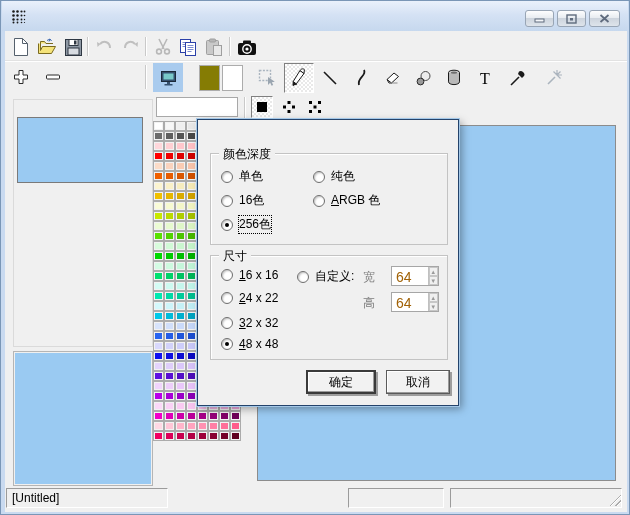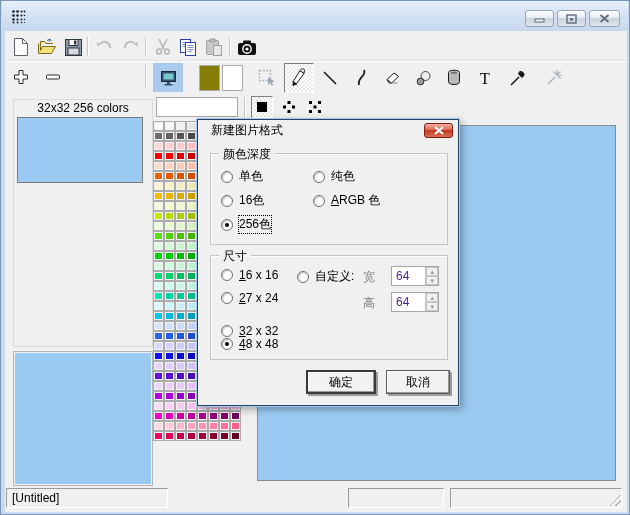--- a/index.html
+++ b/index.html
@@ -73,21 +73,21 @@
   .radio{
     width:12px; height:12px; border-radius:50%; background:#FFFFFF;
     border:1px solid #6E6E6E; box-shadow:inset 1px 1px 2px rgba(0,0,0,.25); flex:0 0 auto;
     position:relative;
   }
   .radio.sel::after{ content:""; position:absolute; left:3px; top:3px; width:4px; height:4px; border-radius:50%; background:#000; }
   .rlabel .u{ text-decoration:underline; }
   .rlabel.focus{ outline:1px dotted #000; }
   .gray{ color:#7E7E7E; }
   .spinner{ position:absolute; width:48px; height:20px; border:1px solid #A6A6A6; background:#FFFFFF; display:flex; }
-  .spinner .val{ flex:1; font-size:12px; color:#4c1d95; padding:2px 16px 0 4px; }
+  .spinner .val{ flex:1; font-size:14px; color:#a16207; padding:2px 16px 0 4px; }
   .spinner .arrows{ width:15px; display:flex; flex-direction:column; border-left:1px solid #C0C0C0; }
   .spinner .arrows span{ flex:1; background:#F0F0F0; border:1px solid #C7C7C7; display:flex; align-items:center; justify-content:center; font-size:6px; color:#9A9A9A; line-height:0; }
   .dlg-btn{
     position:absolute; height:24px; background:#F2F2F2; font-size:12px; color:#000;
     border:1px solid #5A5A5A; box-shadow:inset -1px -1px 0 #9A9A9A, inset 1px 1px 0 #FFFFFF, 2px 2px 0 rgba(90,90,90,.55);
     display:flex; align-items:center; justify-content:center;
   }
   .dlg-btn.default{ border:2px solid #3A3A3A; }
 
   .statusbar{ position:absolute; left:0; right:0; top:457px; height:22px; }
@@ -320,21 +320,20 @@
       <svg width="12" height="12" viewBox="0 0 12 12">
           <rect x="0" y="0" width="3" height="3" fill="#000"></rect>
           <rect x="9" y="0" width="3" height="3" fill="#000"></rect>
           <rect x="4.5" y="4.5" width="3" height="3" fill="#000"></rect>
           <rect x="0" y="9" width="3" height="3" fill="#000"></rect>
           <rect x="9" y="9" width="3" height="3" fill="#000"></rect>
         </svg>
     </div>
 
     <div class="left-panel">
-      <span class="hdr">32x32 256 colors</span>
       <div class="img-item" style="background: rgb(154, 202, 242);"></div>
     </div>
 
     <div class="preview-panel">
       <div class="fill" style="background: rgb(154, 202, 242);"></div>
     </div>
 
     <div class="palette" id="palette">
         <div class="pcell" style="background: rgb(255, 255, 255);"></div>
         <div class="pcell" style="background: rgb(247, 247, 247);"></div>
@@ -590,28 +589,20 @@
         <div class="pcell" style="background: rgb(178, 0, 69);"></div>
         <div class="pcell" style="background: rgb(158, 0, 59);"></div>
         <div class="pcell" style="background: rgb(137, 0, 50);"></div>
         <div class="pcell" style="background: rgb(117, 0, 41);"></div>
         <div class="pcell" style="background: rgb(96, 0, 32);"></div>
       </div>
 
     <div class="canvas" style="background: rgb(154, 202, 242);"></div>
 
     <div class="dialog">
-      <div class="dlg-title">
-        <span>新建图片格式</span>
-        <div class="dlg-close">
-          <svg width="10" height="9" viewBox="0 0 10 9">
-              <path d="M1 1 L9 8 M9 1 L1 8" stroke="#FFFFFF" stroke-width="2"></path>
-            </svg>
-        </div>
-      </div>
 
       <div class="groupbox" style="left:12px;top:33px;width:238px;height:92px;">
         <span class="glabel">颜色深度</span>
         <div class="radio-row" style="left:10px;top:14px;">
           <span class="radio"></span>
           <span class="rlabel"><span>单色</span><span class="u"></span><span></span></span>
         </div>
         <div class="radio-row" style="left:102px;top:14px;">
           <span class="radio"></span>
           <span class="rlabel"><span>纯色</span><span class="u"></span><span></span></span>
@@ -631,23 +622,23 @@
       </div>
 
       <div class="groupbox" style="left:12px;top:135px;width:238px;height:105px;">
         <span class="glabel">尺寸</span>
         <div class="radio-row" style="left:10px;top:12px;">
           <span class="radio"></span>
           <span class="rlabel"><span></span><span class="u">1</span><span>6 x 16</span></span>
         </div>
         <div class="radio-row" style="left:10px;top:35px;">
           <span class="radio"></span>
-          <span class="rlabel"><span></span><span class="u">2</span><span>7 x 24</span></span>
-        </div>
-        <div class="radio-row" style="left:10px;top:68px;">
+          <span class="rlabel"><span></span><span class="u">2</span><span>4 x 22</span></span>
+        </div>
+        <div class="radio-row" style="left:10px;top:60px;">
           <span class="radio"></span>
           <span class="rlabel"><span></span><span class="u">3</span><span>2 x 32</span></span>
         </div>
         <div class="radio-row" style="left:10px;top:81px;">
           <span class="radio sel"></span>
           <span class="rlabel"><span></span><span class="u">4</span><span>8 x 48</span></span>
         </div>
         <div class="radio-row" style="left:86px;top:12px;">
           <span class="radio"></span>
           <span class="rlabel"><span>自定义:</span></span>

